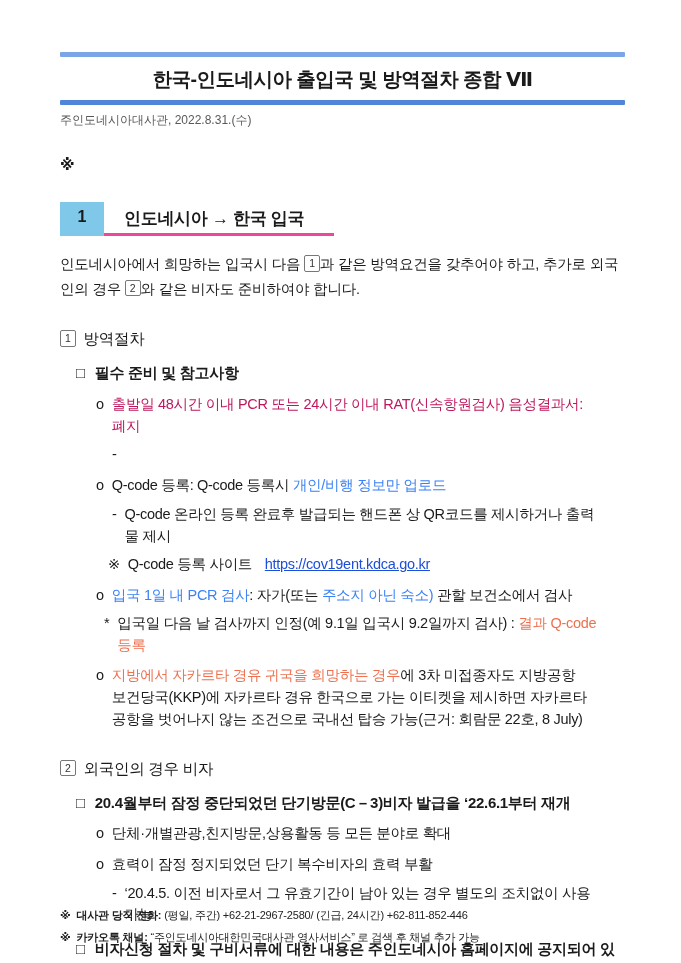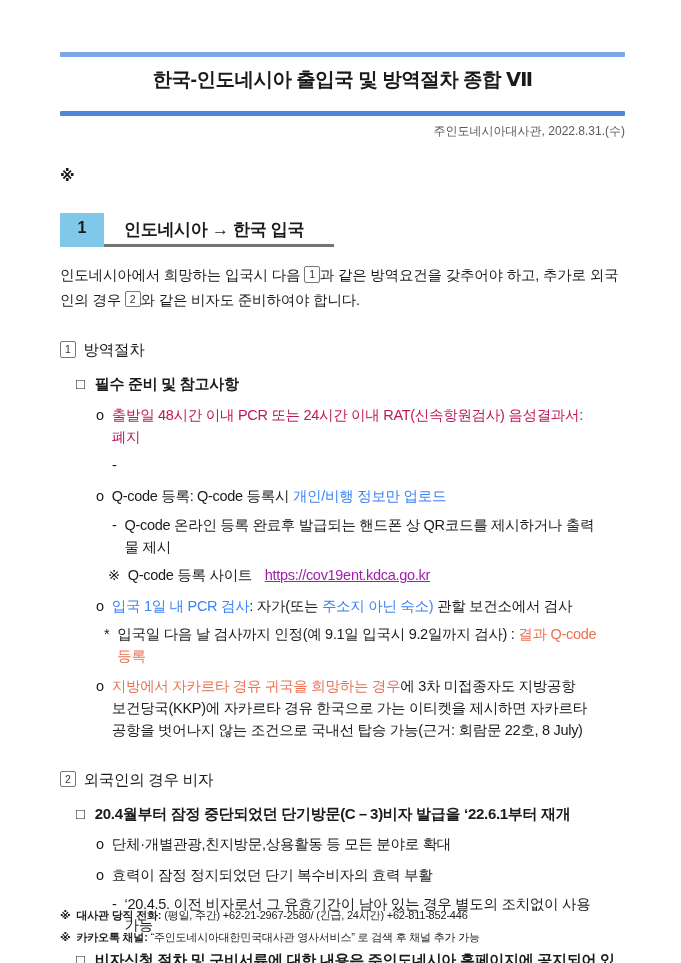--- a/index.html
+++ b/index.html
@@ -6,52 +6,52 @@
   body{
     width:681px;height:963px;background:#ffffff;
     font-family:"Liberation Sans","DejaVu Sans",sans-serif;
     color:#1a1a1a;position:relative;overflow:hidden;
   }
   .page{box-sizing:border-box;height:100%;padding:52px 56px 0 60px;position:relative;}
 
   
   .bar{height:5px;background:#7aa6e8;border-radius:1px;}
   .bar.bar2{background:#4f86d8;}
-  .title{font-size:19.5px;font-weight:bold;text-align:center;letter-spacing:-0.5px;padding:9px 0 18px;}
-  .byline{text-align:right;font-size:12px;color:#595959;margin-top:7px;}
+  .title{font-size:19.5px;font-weight:bold;text-align:center;letter-spacing:-0.5px;padding:9px 0 7px;}
+  .byline{text-align:left;font-size:12px;color:#595959;margin-top:7px;}
 
   
   .notice{display:flex;gap:9px;margin-top:22px;font-weight:bold;font-size:15px;line-height:1.8;letter-spacing:-0.2px;}
   .notice .ntext{max-width:505px;}
 
   
   .sec-band{display:flex;align-items:stretch;margin-top:24px;width:fit-content;}
   .sec-num{width:44px;background:#7fc8ea;text-align:center;font-weight:bold;font-size:16px;padding:6px 0 4px;}
-  .sec-title-wrap{border-bottom:3px solid #737373;padding:5px 30px 3px 20px;font-weight:bold;font-size:17px;letter-spacing:-0.3px;}
+  .sec-title-wrap{border-bottom:3px solid #ec4899;padding:5px 30px 3px 20px;font-weight:bold;font-size:17px;letter-spacing:-0.3px;}
 
   .intro{margin:16px 0 0;font-size:14.5px;line-height:1.7;letter-spacing:-0.2px;max-width:560px;}
 
   .boxnum{display:inline-block;border:1px solid #777;border-radius:2px;font-size:10.5px;line-height:1;
           padding:2px 4px;vertical-align:2px;color:#333;background:#fff;}
   .h-num{margin-top:28px;font-size:15.5px;letter-spacing:-0.3px;}
   .h-num .boxnum{margin-right:8px;}
   .h-sq{margin:12px 0 0 16px;font-weight:bold;font-size:15px;display:flex;gap:10px;line-height:1.5;letter-spacing:-0.3px;max-width:540px;}
 
   .li{display:flex;gap:8px;font-size:14.5px;line-height:1.5;letter-spacing:-0.3px;}
   .li .txt{max-width:480px;}
   .li.o{margin:9px 0 0 36px;}
   .li.dash{margin:7px 0 0 52px;}
   .li.ref{margin:7px 0 0 48px;}
   .li.star{margin:6px 0 0 44px;}
   .bl{flex:none;}
 
   .red{color:#be185d;}
   .purple{color:#3b82f6;}
   .orange{color:#ed7150;}
-  .link{color:#a21caf;text-decoration:underline;cursor:pointer;padding-left:9px;}
+  .link{color:#1d4ed8;text-decoration:underline;cursor:pointer;padding-left:9px;}
 
   
   .footer{position:absolute;left:60px;right:56px;bottom:18px;font-size:11px;letter-spacing:-0.2px;color:#222;}
   .f-line{margin-top:7px;display:flex;gap:6px;align-items:baseline;}
   .f-mark,.f-label{font-weight:bold;}
 </style>
 </head>
 <body>
 
 <div class="page">

